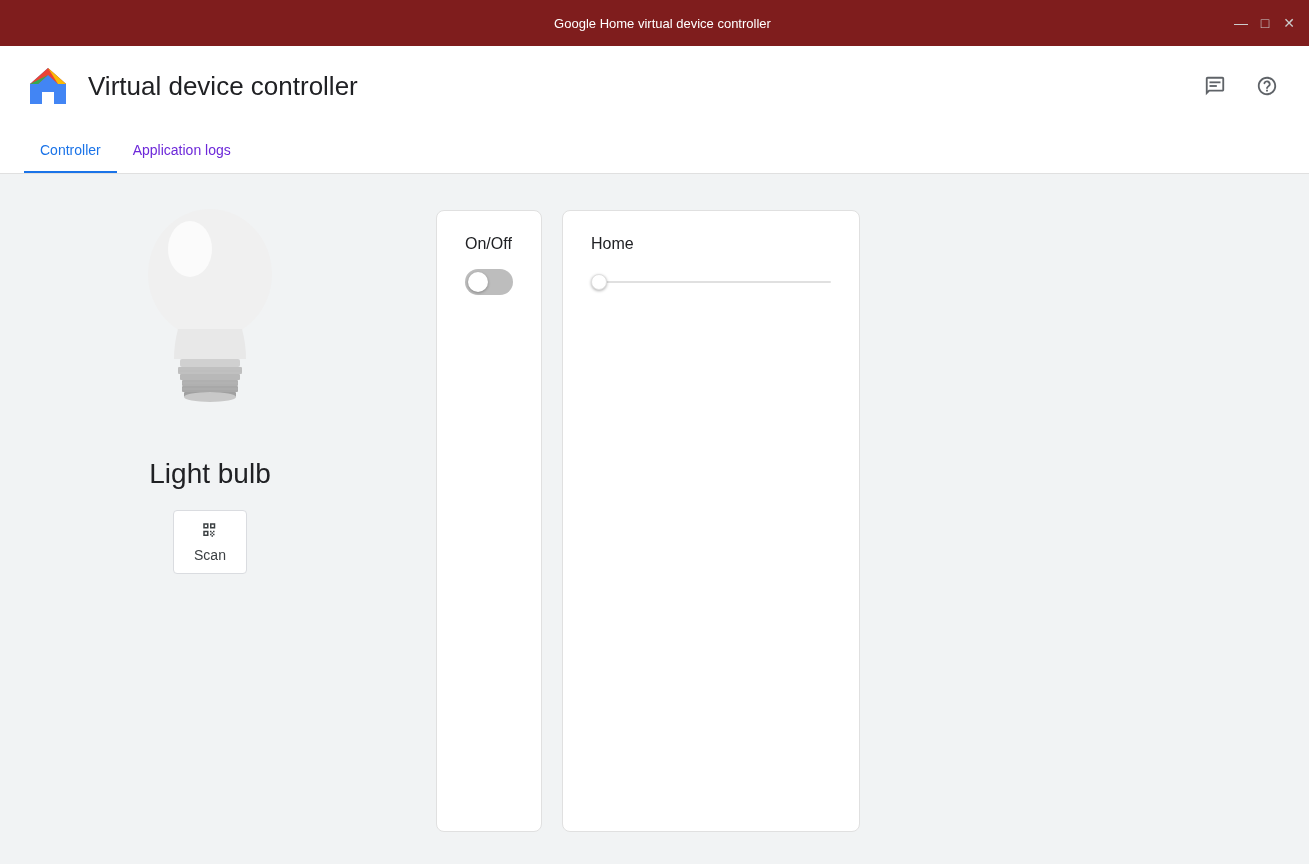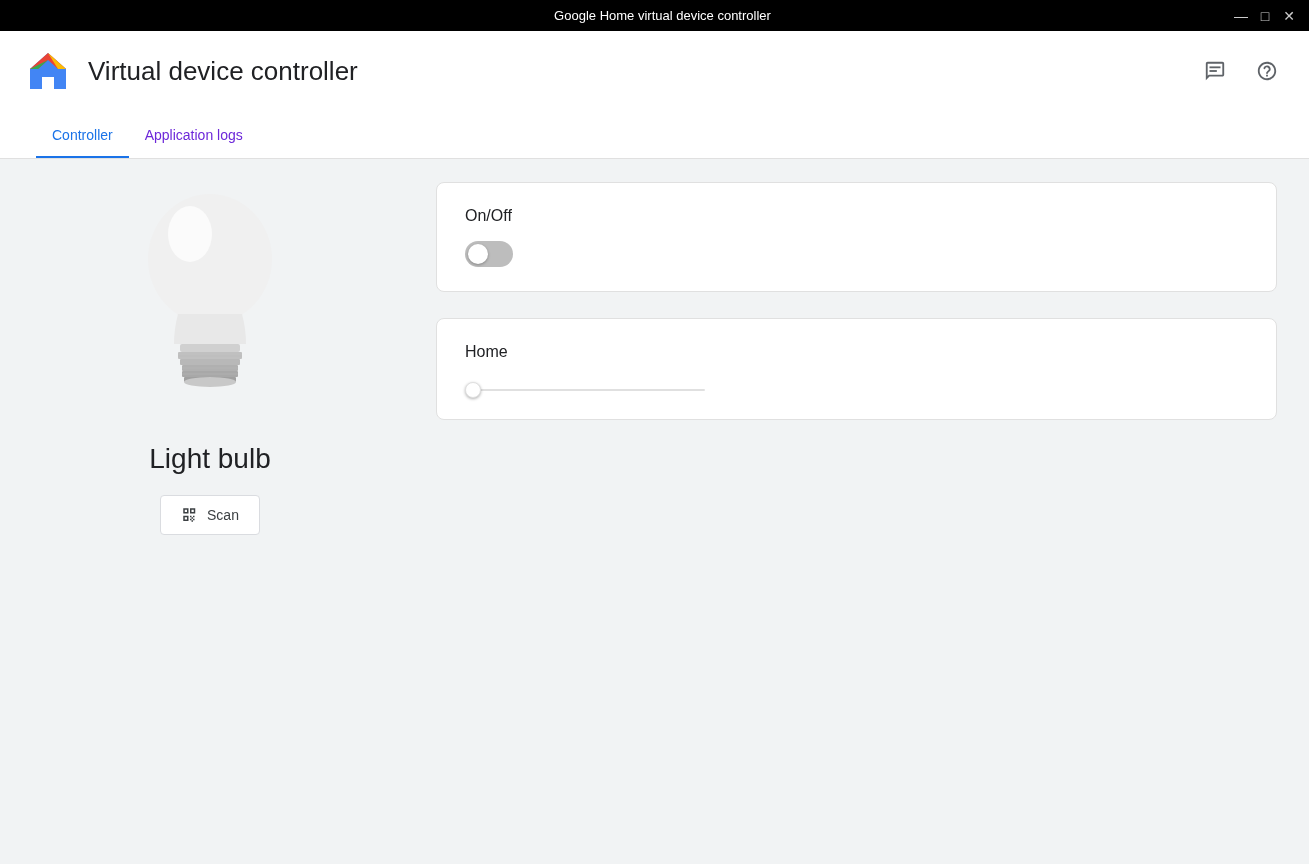--- a/index.html
+++ b/index.html
@@ -9,22 +9,22 @@
       background: #ffffff;
       width: 1309px;
       height: 864px;
       overflow: hidden;
       display: flex;
       flex-direction: column;
     }
 
     
     .title-bar {
-      background: #000000;
-      height: 31px;
+      background: #7f1d1d;
+      height: 46px;
       display: flex;
       align-items: center;
       justify-content: space-between;
       padding: 0 12px;
       flex-shrink: 0;
     }
 
     .title-bar-title {
       color: #ffffff;
       font-size: 13px;
@@ -97,21 +97,21 @@
       justify-content: center;
       color: #5f6368;
       border-radius: 50%;
     }
 
     
     .tabs-bar {
       background: #ffffff;
       display: flex;
       align-items: flex-end;
-      padding: 0 36px;
+      padding: 0 24px;
       border-bottom: 1px solid #e0e0e0;
       flex-shrink: 0;
       height: 48px;
     }
 
     .tab {
       padding: 12px 16px;
       font-size: 14px;
       color: #6d28d9;
       cursor: pointer;
@@ -181,29 +181,29 @@
       background: #ffffff;
       border: 1px solid #dadce0;
       border-radius: 4px;
       padding: 10px 20px;
       font-size: 14px;
       color: #3c4043;
       cursor: pointer;
       display: flex;
       align-items: center;
       gap: 8px;
+      flex-direction: column;
     }
 
     
     .right-panel {
       flex: 1;
-      padding: 23px 32px 32px 16px;
-      display: flex;
-      flex-direction: column;
-      gap: 26px;
+      padding: 36px 32px 32px 16px;
+      display: flex;
+      gap: 20px;
     }
 
     .control-card {
       background: #ffffff;
       border: 1px solid #e0e0e0;
       border-radius: 8px;
       padding: 24px 28px;
     }
 
     .control-label {

